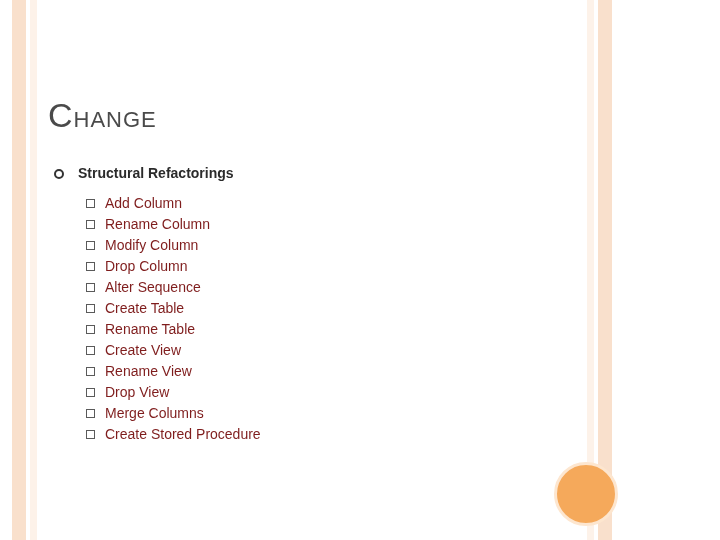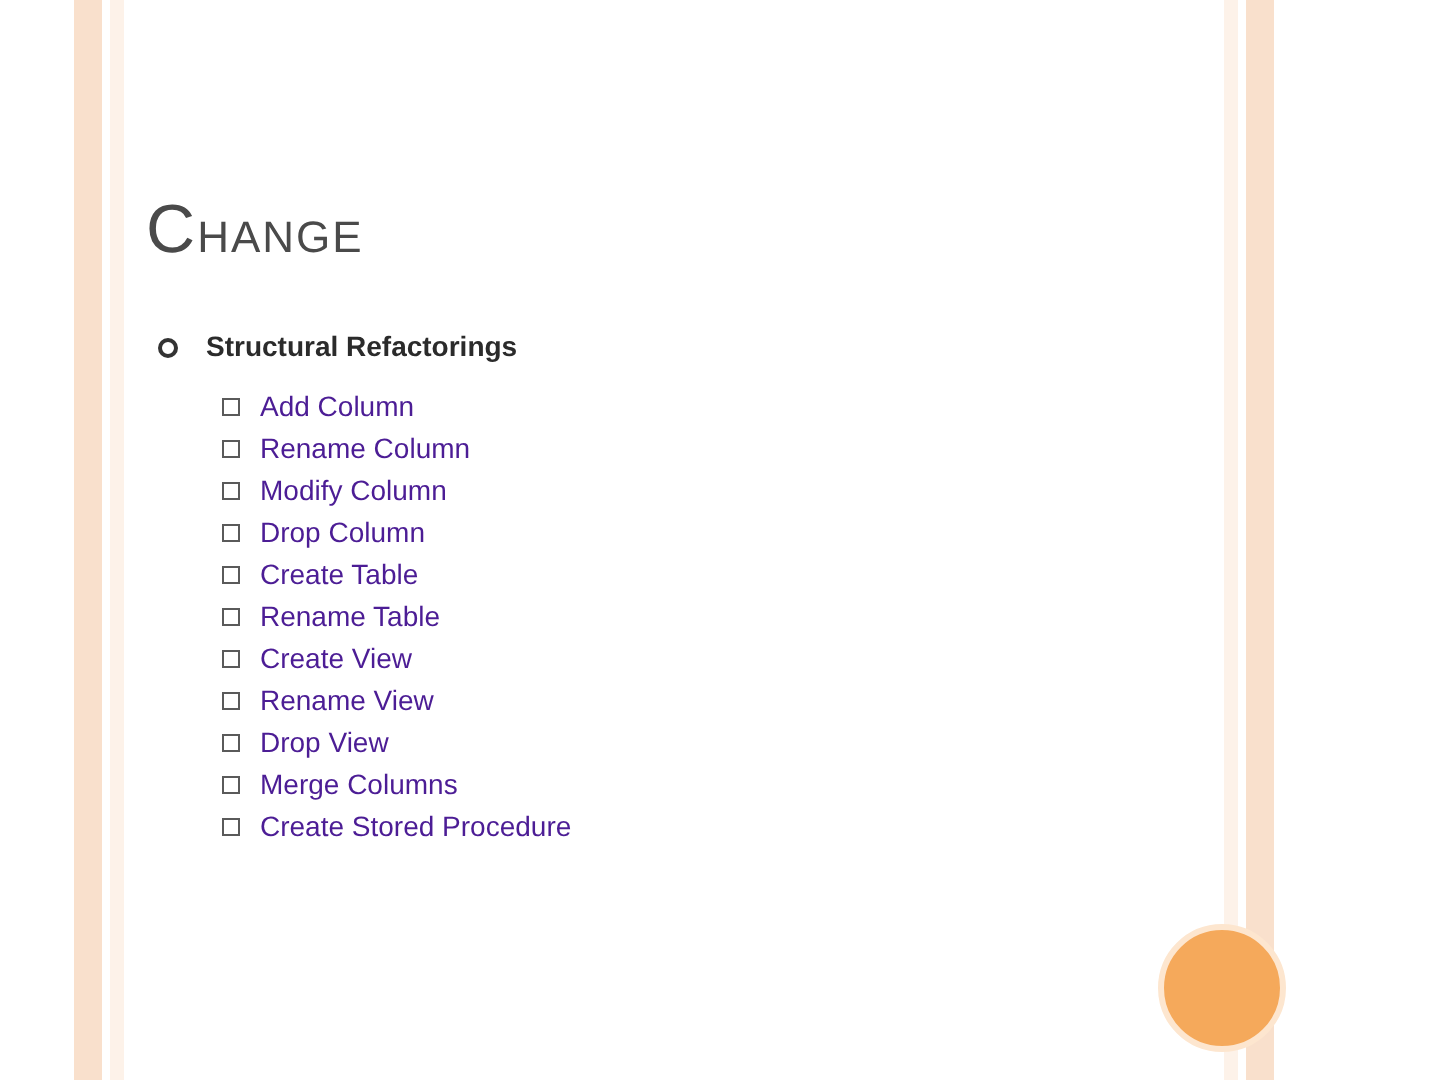--- a/index.html
+++ b/index.html
@@ -11,21 +11,20 @@
     font-family: Arial, Helvetica, sans-serif;
     color: #222;
     position: relative;
     overflow: hidden;
   }
   .slide {
     position: relative;
     width: 624px;
     height: 540px;
     box-sizing: border-box;
-    margin-left: 25px;
   }
   .stripe {
     position: absolute;
     top: 0;
     bottom: 0;
     width: 14px;
   }
   .stripe.left  { left: 12px;  background: #f9e0cc; }
   .stripe.right { right: 12px; background: #f9e0cc; }
   .stripe-inner {
@@ -103,21 +102,21 @@
   .subitem .marker {
     width: 9px;
     height: 9px;
     border: 1px solid #5a5a5a;
     margin-right: 10px;
     flex: 0 0 auto;
     box-sizing: border-box;
   }
   .subitem .text {
     font-size: 14px;
-    color: #4c1d95;
+    color: #7f1d1d;
   }
 </style>
 </head>
 <body>
 
 <div class="slide">
 
   <div class="stripe left"></div>
   <div class="stripe-inner left"></div>
   <div class="stripe right"></div>
@@ -147,20 +146,24 @@
       <div class="subitem">
         <span class="marker"></span>
         <span class="text">Modify Column</span>
       </div>
       <div class="subitem">
         <span class="marker"></span>
         <span class="text">Drop Column</span>
       </div>
       <div class="subitem">
         <span class="marker"></span>
+        <span class="text">Alter Sequence</span>
+      </div>
+      <div class="subitem">
+        <span class="marker"></span>
         <span class="text">Create Table</span>
       </div>
       <div class="subitem">
         <span class="marker"></span>
         <span class="text">Rename Table</span>
       </div>
       <div class="subitem">
         <span class="marker"></span>
         <span class="text">Create View</span>
       </div>

